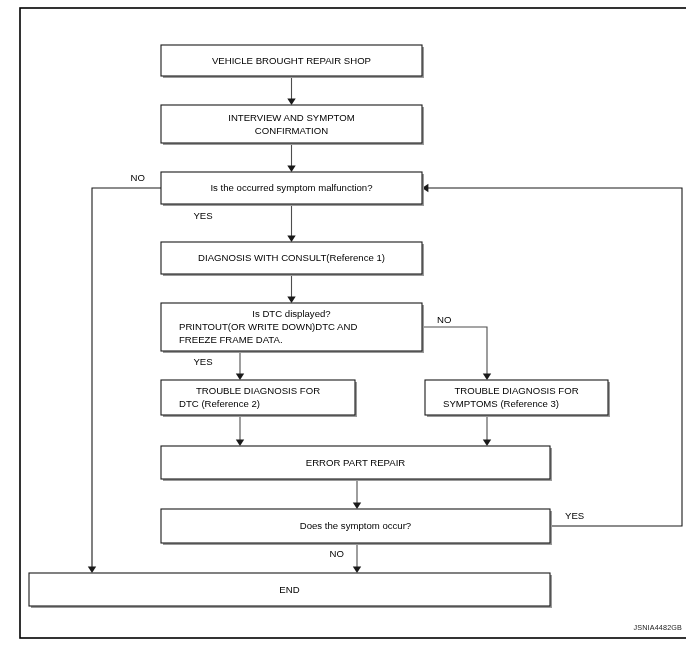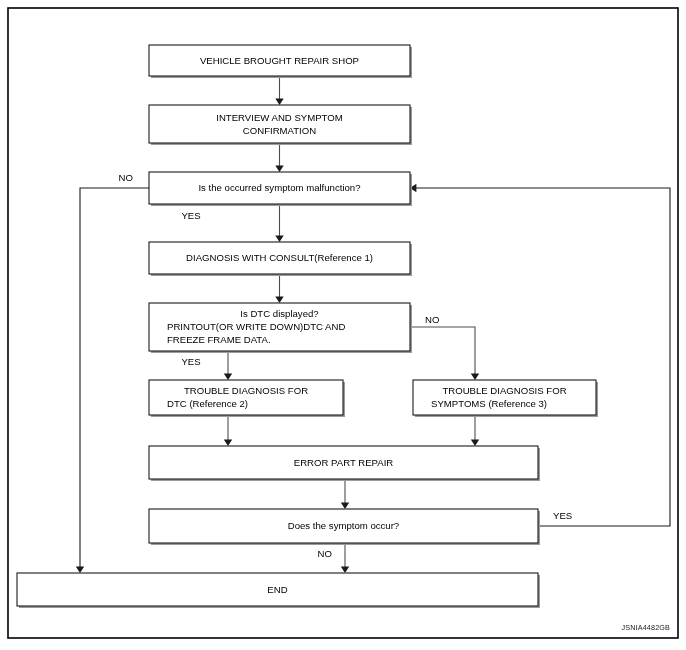--- a/index.html
+++ b/index.html
@@ -9,21 +9,21 @@
   }
   body {
     width: 686px;
     height: 650px;
     font-family: "Liberation Sans", sans-serif;
     position: relative;
     overflow: hidden;
   }
   #figure-root {
     position: absolute;
-    left: 0;
+    left: 12px;
     top: 0;
     width: 614px;
     height: 650px;
   }
   svg.flow {
     display: block;
     width: 686px;
     height: 650px;
   }
   .box-rect {

